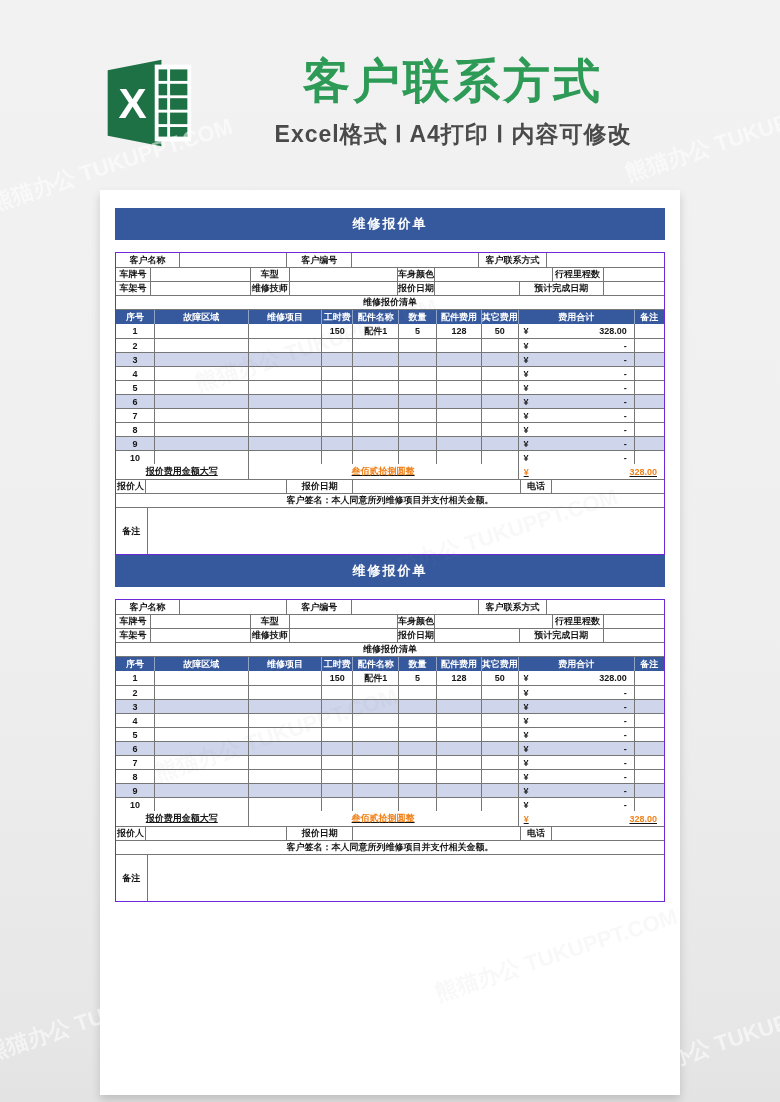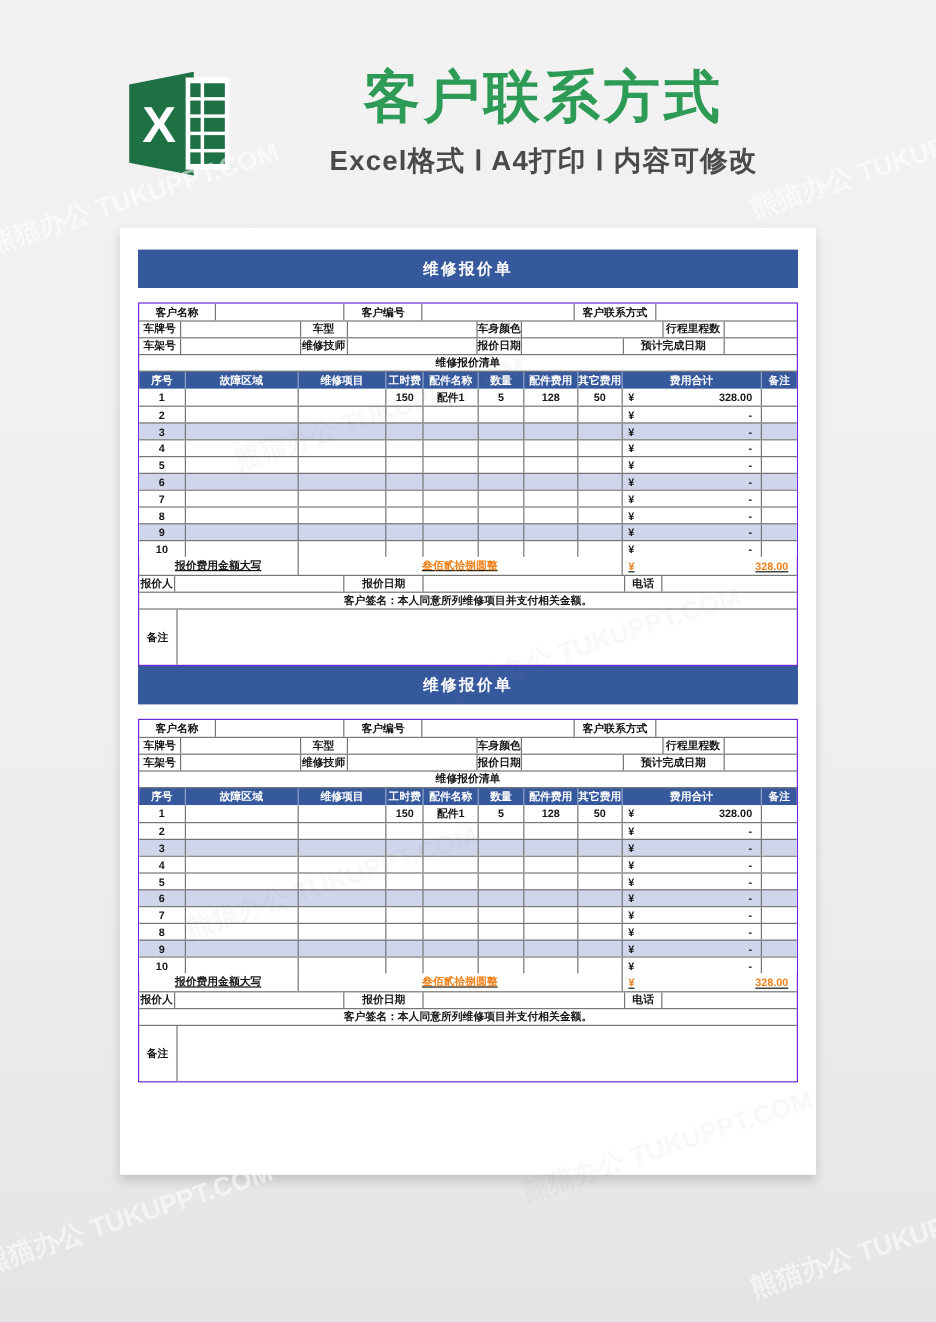--- a/index.html
+++ b/index.html
@@ -16,21 +16,21 @@
   .wm.light { color:rgba(255,255,255,0.55); }
 
   
   .hero { position:absolute; left:100px; top:52px; width:580px; display:flex; align-items:center; }
   .hero-logo { width:96px; height:102px; flex:0 0 96px; }
   .hero-text { flex:1; text-align:center; padding-left:30px; }
   .hero-title { font-size:47px; font-weight:900; letter-spacing:3px; line-height:1.05; margin:0; }
   .hero-sub   { margin-top:13px; font-size:23px; font-weight:800; color:#4a4a4a; letter-spacing:1px; }
 
   
-  .sheet { position:absolute; left:100px; top:190px; width:580px; height:789px;
+  .sheet { position:absolute; left:100px; top:190px; width:580px; height:905px;
            background:#ffffff; box-shadow:0 5px 9px rgba(0,0,0,0.16); padding:18px 15px 0 15px; z-index:2; }
 
   
   .card { width:550px; }
   .banner { height:32px; background:#36599e; color:#ffffff; display:flex; align-items:center;
             justify-content:center; font-size:13px; font-weight:700; letter-spacing:2px; margin-bottom:12px; }
   .grid { border:1px solid #6d28d9; font-size:9px; font-weight:700; color:#161616; }
   .row { display:flex; height:14px; align-items:stretch; }
   .row + .row { border-top:1px solid #767676; }
   .cell { display:flex; align-items:center; justify-content:center; overflow:hidden; white-space:nowrap; }

